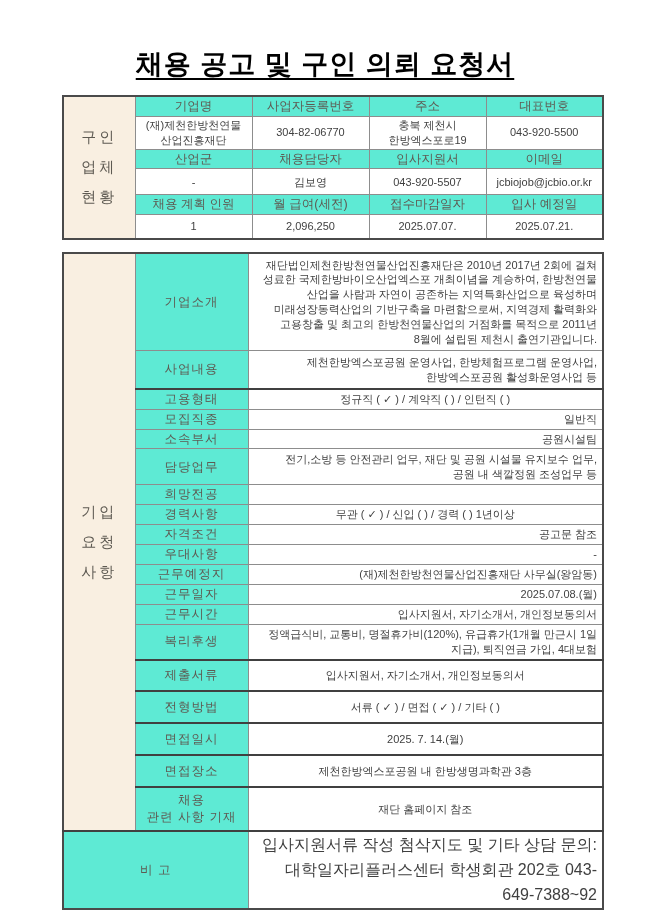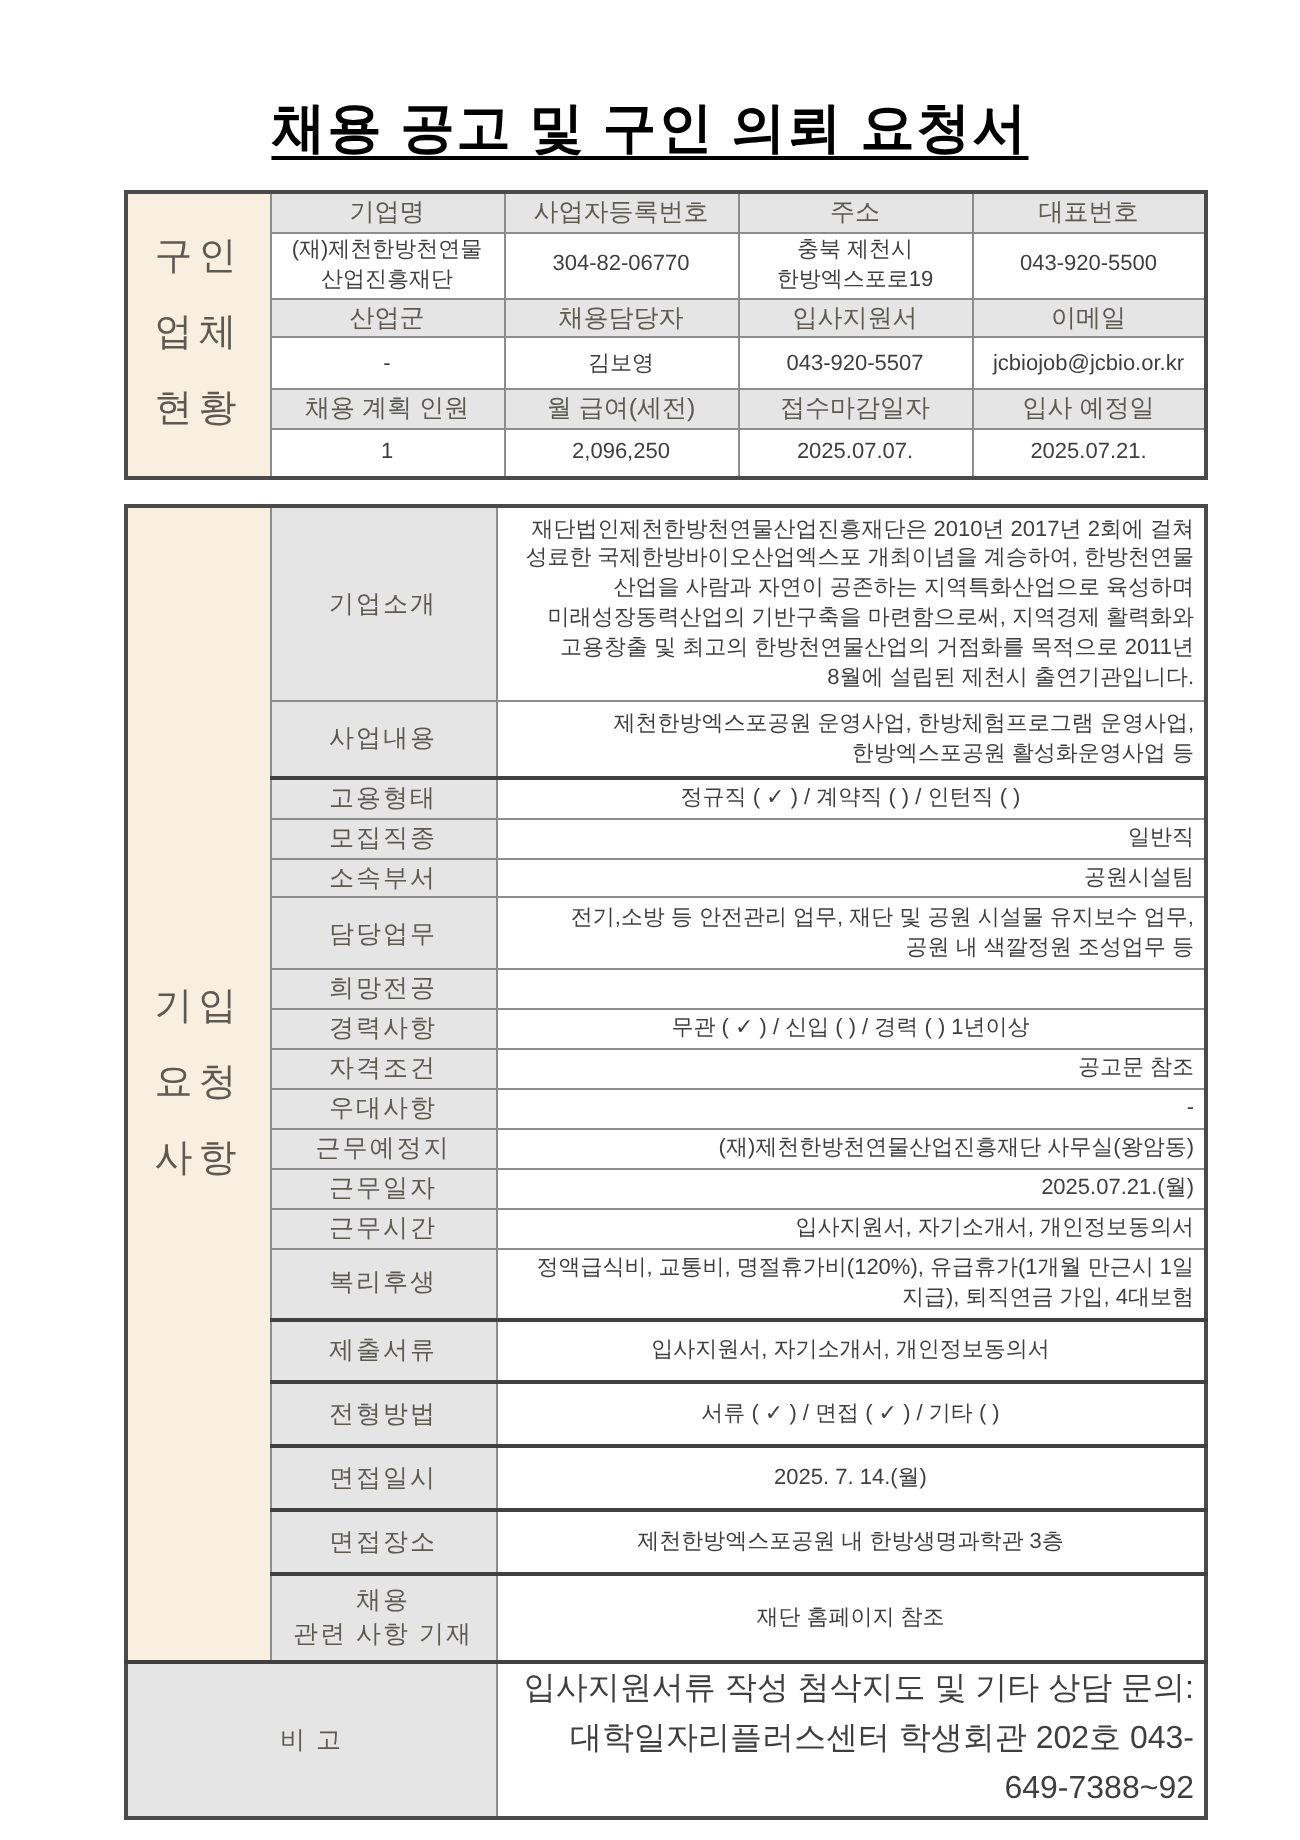--- a/index.html
+++ b/index.html
@@ -37,28 +37,28 @@
     word-break: keep-all;
     overflow: hidden;
     vertical-align: middle;
     font-size: 11px;
     color: #3f3f3f;
     line-height: 1.35;
   }
 
   
   .hd, .lbl, .side {
-    background: #e5e5e5;
+    background: #5eead4;
     text-align: center;
     color: #5e5a52;
   }
   .hd   { font-size: 12.5px; }
   .lbl  { font-size: 12.5px; letter-spacing: 1px; }
   .side {
-    font-size: 19px;
+    font-size: 15px;
     letter-spacing: 3px;
     line-height: 2.0;
     background: #f9efe1;
   }
 
   .center { text-align: center; margin-left: 36px; }
   .left   { text-align: right; }
 
   .t1 td.vl { text-align: center; }
 
@@ -184,21 +184,21 @@
     <tr style="height:15px">
       <td class="lbl">우대사항</td>
       <td class="left">-</td>
     </tr>
     <tr style="height:16px">
       <td class="lbl">근무예정지</td>
       <td class="left">(재)제천한방천연물산업진흥재단 사무실(왕암동)</td>
     </tr>
     <tr style="height:16px">
       <td class="lbl">근무일자</td>
-      <td class="left">2025.07.21.(월)</td>
+      <td class="left">2025.07.08.(월)</td>
     </tr>
     <tr style="height:17px">
       <td class="lbl">근무시간</td>
       <td class="left">입사지원서, 자기소개서, 개인정보동의서</td>
     </tr>
     <tr style="height:36px">
       <td class="lbl">복리후생</td>
       <td class="left">정액급식비, 교통비, 명절휴가비(120%), 유급휴가(1개월 만근시 1일
 지급), 퇴직연금 가입, 4대보험</td>
     </tr>

